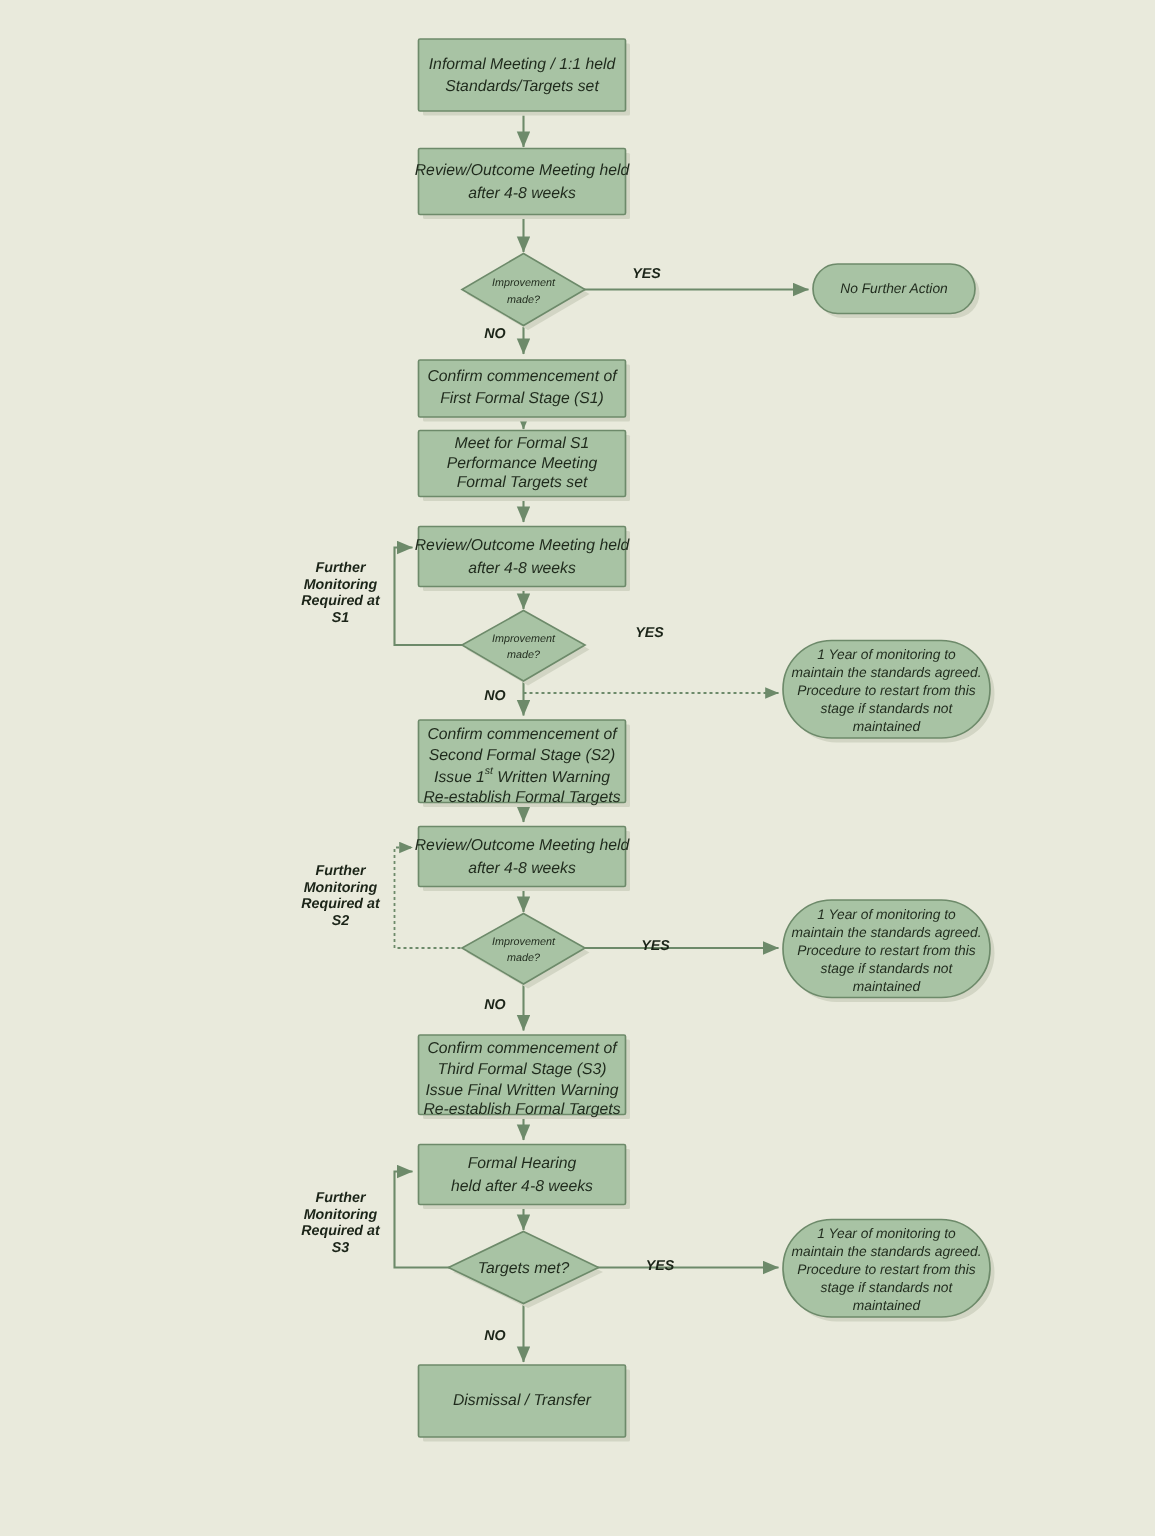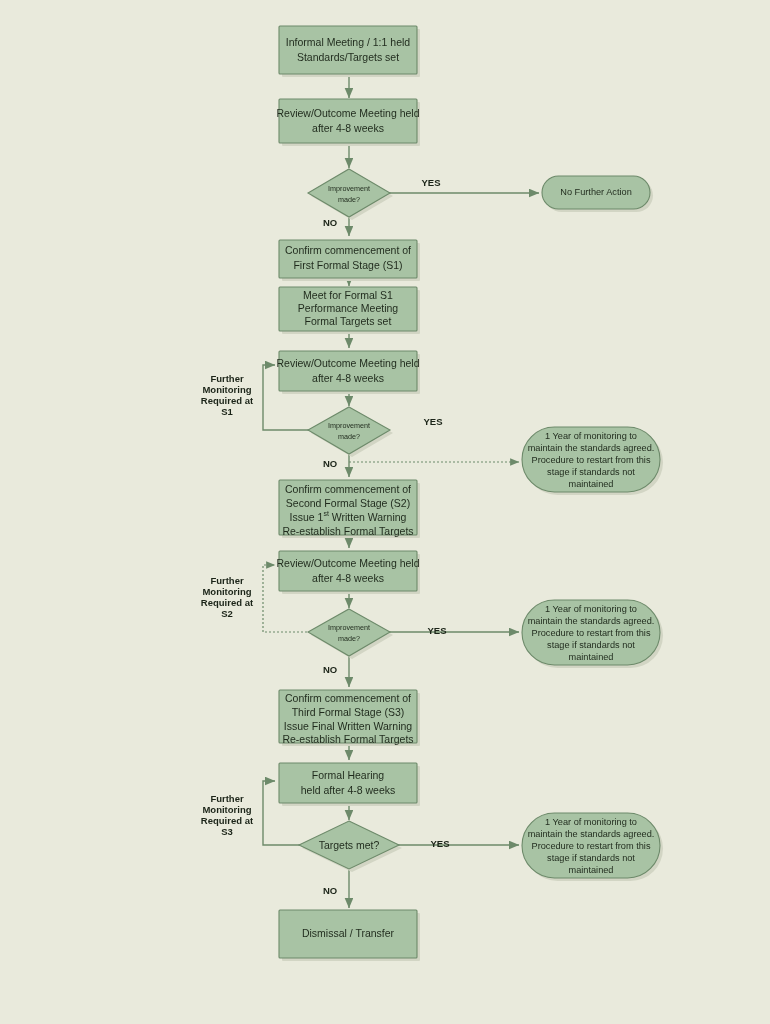--- a/index.html
+++ b/index.html
@@ -2,21 +2,21 @@
 <html><head>
 <meta charset="utf-8">
 <style>
   html,body{margin:0;padding:0;}
   body{
     width:770px;height:1024px;
     background:#e9eadc;
     font-family:"Liberation Sans", sans-serif;
     overflow:hidden;
   }
-  #chart-root{position:relative;width:770px;height:1024px;}
+  #chart-root{position:relative;width:770px;height:1024px;font-style:italic;}
   svg#flow{position:absolute;left:0;top:0;width:770px;height:1024px;display:block;}
   .nodeShape{fill:#a8c3a4;stroke:#6d8a6a;stroke-width:1.1;}
   .nodeShadow{fill:#d2d5c4;}
   .edge{fill:none;stroke:#6d8a6a;stroke-width:1.4;}
   .edge-dotted{fill:none;stroke:#6d8a6a;stroke-width:1.2;stroke-dasharray:2 2;}
   .nodeText{
     font-family:"Liberation Sans", sans-serif;
     fill:#1f2a1c;
     text-anchor:middle;
     dominant-baseline:middle;

